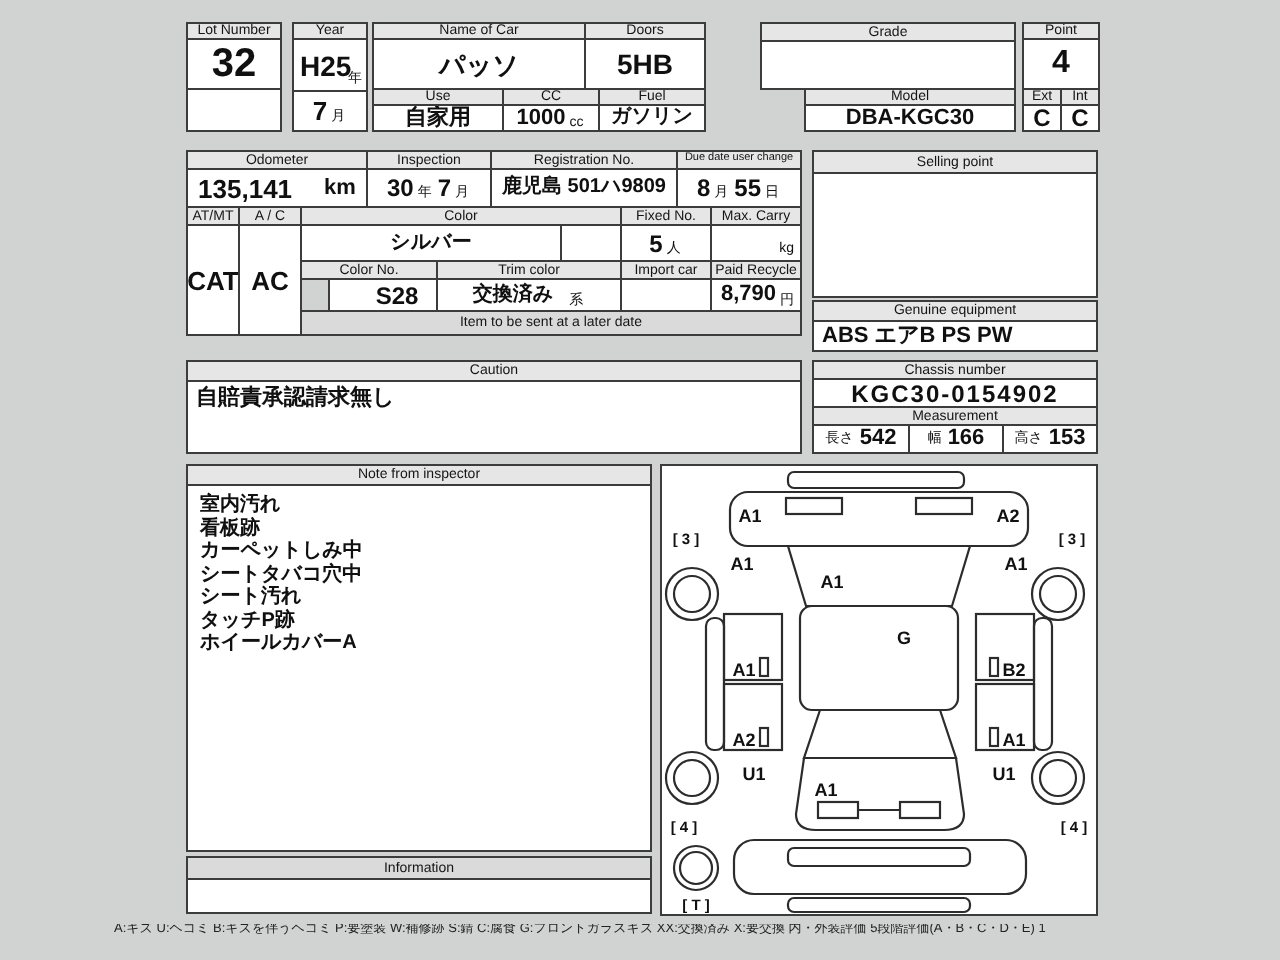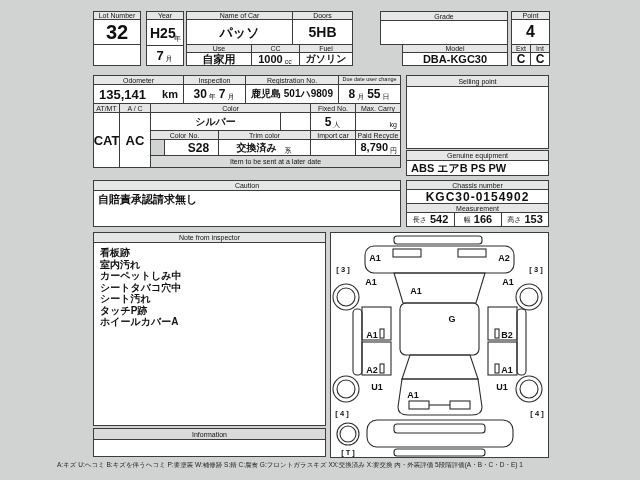--- a/index.html
+++ b/index.html
@@ -160,22 +160,22 @@
   <span class="u" style="margin:0 3px 0 0">幅</span>
   <span class="n" style="font-size:11px">166</span>
 </div>
 <div class="box val" style="left:501px;top:212px;width:48px;height:15px">
   <span class="u" style="margin:0 3px 0 0">高さ</span>
   <span class="n" style="font-size:11px">153</span>
 </div>
 
 <div class="box hdr" style="left:93px;top:232px;width:233px;height:11px">Note from inspector</div>
 <div class="box notes" style="left:93px;top:242px;width:233px;height:184px">
+  <div>室内汚れ</div>
   <div>看板跡</div>
-  <div>室内汚れ</div>
   <div>カーペットしみ中</div>
   <div>シートタバコ穴中</div>
   <div>シート汚れ</div>
   <div>タッチP跡</div>
   <div>ホイールカバーA</div>
 </div>
 
 <div class="box hdr gray" style="left:93px;top:428px;width:233px;height:12px;font-size:7px">Information</div>
 <div class="box val left" style="left:93px;top:439px;width:233px;height:18px;font-size:10px"></div>
 

